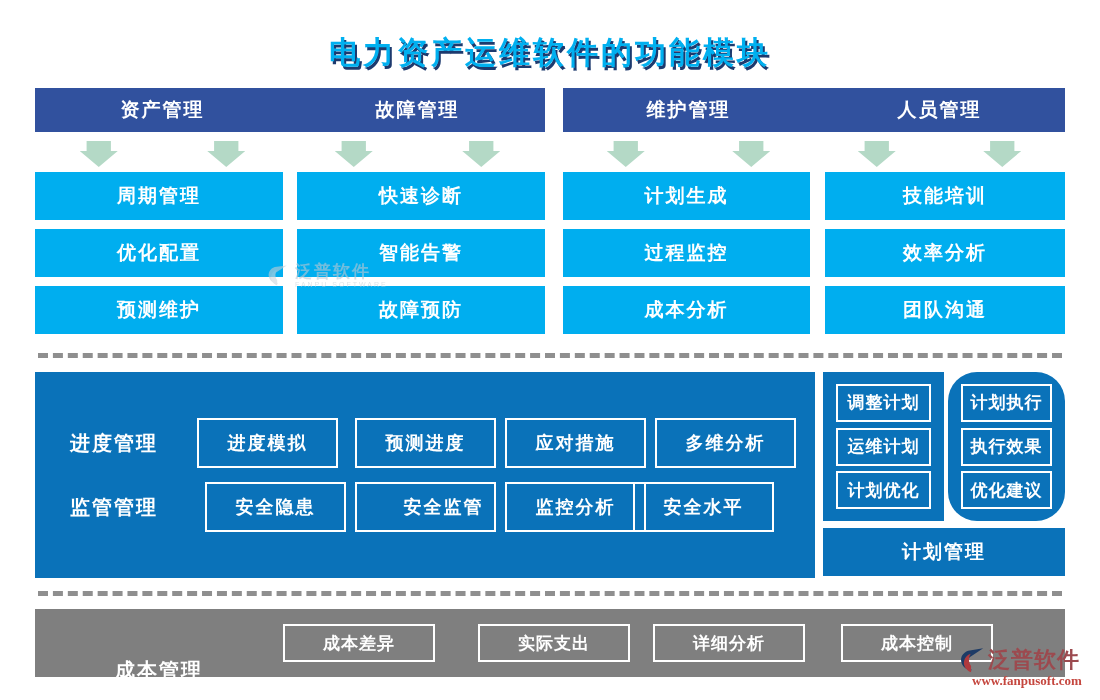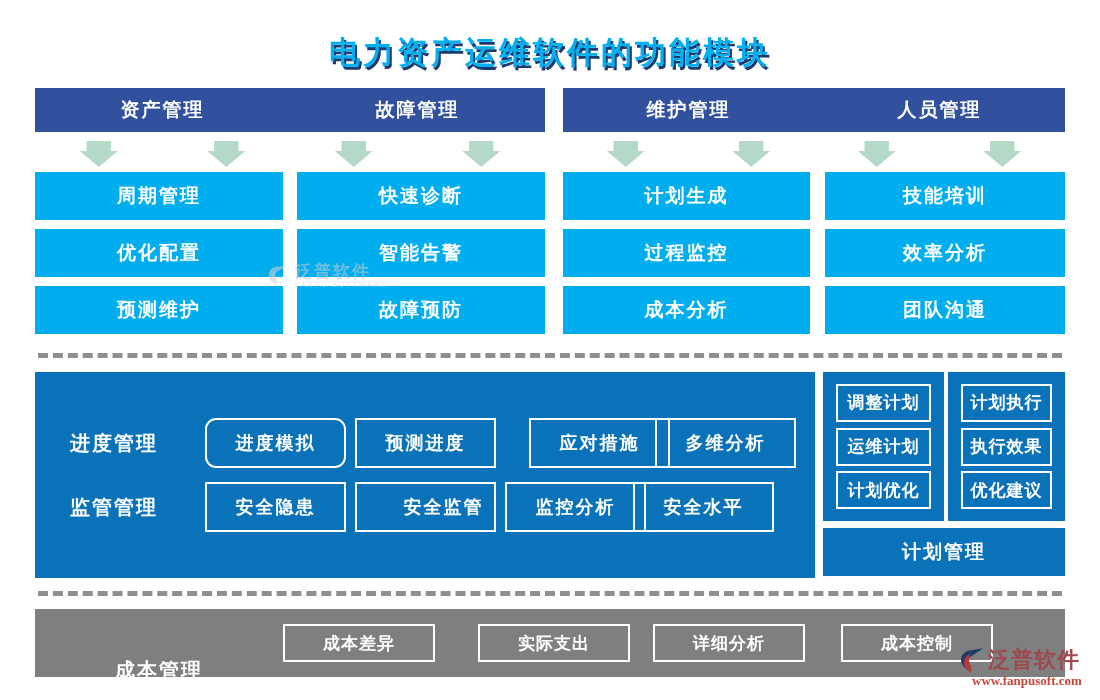--- a/index.html
+++ b/index.html
@@ -110,38 +110,38 @@
   <div class="card-col" style="left:825px;width:240px;">
     <div class="mod-card">技能培训</div>
     <div class="mod-card">效率分析</div>
     <div class="mod-card">团队沟通</div>
   </div>
 
   <div class="dashed-sep" style="top:353px;"></div>
 
   <div class="mid-panel">
     <div class="row-label" style="top:46px;">进度管理</div>
-    <div class="feature-box" style="left:170px;top:46px;border-radius:11px;">进度模拟</div>
+    <div class="feature-box" style="left:162px;top:46px;">进度模拟</div>
     <div class="feature-box" style="left:320px;top:46px;">预测进度</div>
-    <div class="feature-box" style="left:470px;top:46px;margin-left:24px;">应对措施</div>
+    <div class="feature-box" style="left:470px;top:46px;">应对措施</div>
     <div class="feature-box" style="left:620px;top:46px;">多维分析</div>
 
     <div class="row-label" style="top:110px;">监管管理</div>
     <div class="feature-box" style="left:170px;top:110px;">安全隐患</div>
     <div class="feature-box" style="left:320px;top:110px;padding-left:36px;">安全监管</div>
     <div class="feature-box" style="left:470px;top:110px;">监控分析</div>
     <div class="feature-box" style="left:598px;top:110px;font-family:Liberation Mono, monospace;">安全水平</div>
   </div>
 
   <div class="plan-col" style="left:823px;width:121px;">
     <div class="plan-box">调整计划</div>
     <div class="plan-box">运维计划</div>
     <div class="plan-box">计划优化</div>
   </div>
-  <div class="plan-col" style="left:948px;width:117px;">
+  <div class="plan-col" style="left:948px;width:117px;border-radius:29px;">
     <div class="plan-box">计划执行</div>
     <div class="plan-box">执行效果</div>
     <div class="plan-box">优化建议</div>
   </div>
   <div class="plan-footer">计划管理</div>
 
   <div class="dashed-sep" style="top:591px;"></div>
 
   <div class="bottom-bar">
     <div class="bottom-label">成本管理</div>

